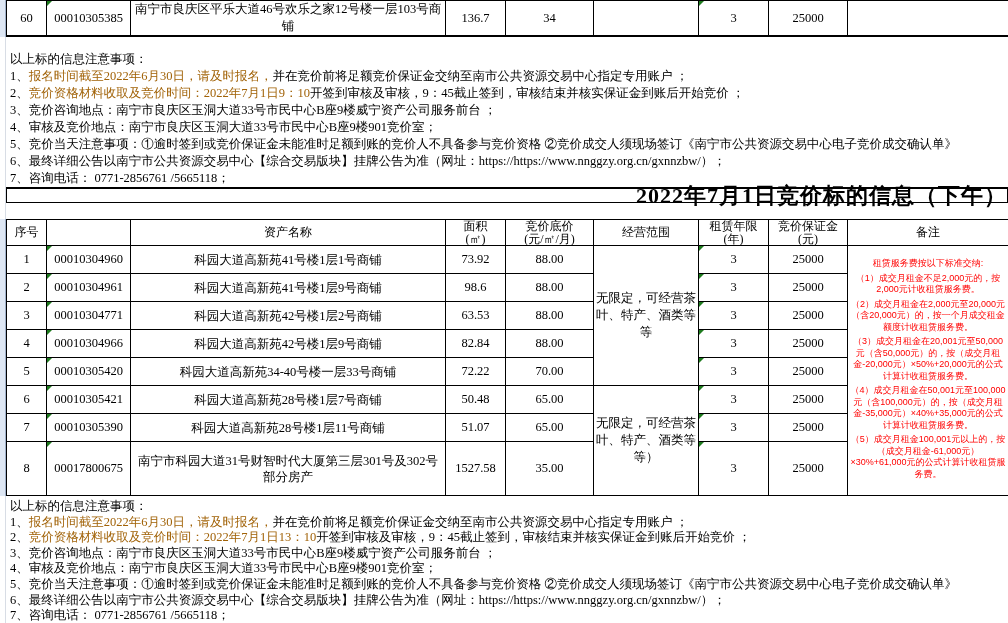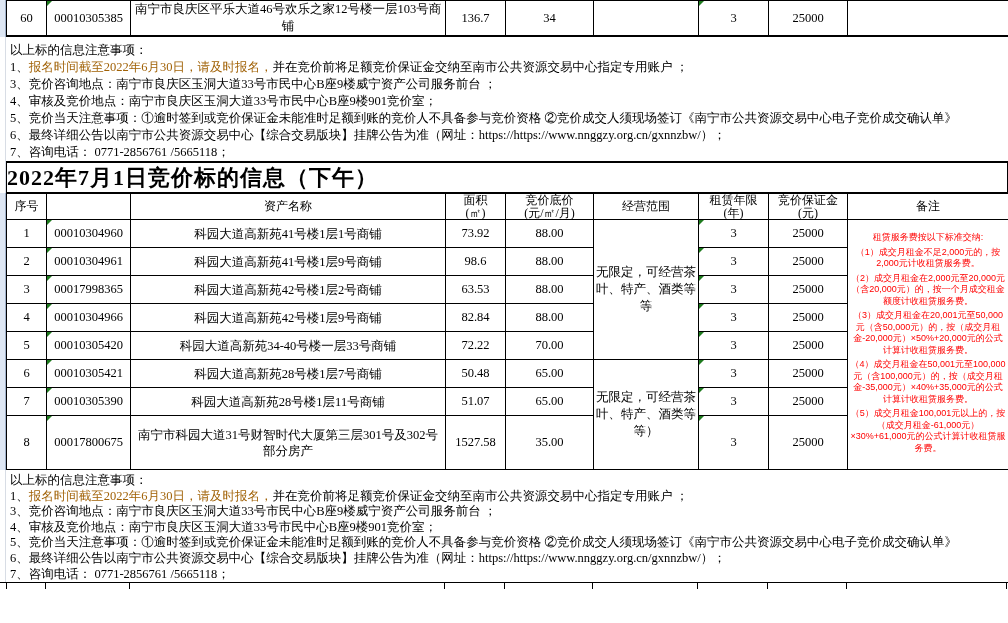--- a/index.html
+++ b/index.html
@@ -25,28 +25,28 @@
   .main td.namec { line-height:16px;margin-top:12px; }
 
   td.gt { position:relative; }
   td.gt::before { content:""; position:absolute; top:0; left:0; width:0; height:0;
       border-top:5px solid #1e7b1e; border-right:5px solid transparent; }
 
   .scope { font-size:12.5px; line-height:17px; padding:0 6px; }
   .remark { vertical-align:top; text-align:left; color:#ff0000; font-size:9px; line-height:11.5px; padding:3px 3px; font-family:"Liberation Sans","DejaVu Sans",sans-serif;margin-top:8px; }
   .remark div { margin:0 0 3px 0; }
 
-  .notes { padding:5px 4px 0 4px; font-size:12.5px; }
+  .notes { padding:14px 4px 0 4px; font-size:12.5px; }
   .notes.tight { padding-top:3px; }
   .notes .ln { line-height:17px; white-space:nowrap; overflow:hidden; }
   .notes.tight .ln { line-height:15.6px; }
   .notes .red { color:#a16207; }
   .notes .ttl { font-weight:normal; }
 
-  .title-bar { border-top:2px solid #000; border-bottom:1px solid #000; border-left:1px solid #000; border-right:1px solid #000; height:32px; display:flex; align-items:center; justify-content:flex-start; }
+  .title-bar { border-top:2px solid #000; border-bottom:1px solid #000; border-left:1px solid #000; border-right:1px solid #000; height:16px; display:flex; align-items:center; justify-content:flex-end; }
   .title-bar .t { font-size:22px; font-weight:bold; letter-spacing:1px; }
 
   .bottom-strip { height:6px; border-top:1px solid #000; position:relative; }
   .bottom-strip i { position:absolute; top:0; width:1px; height:6px; background:#000; display:block; }
 </style>
 </head>
 <body>
 
 <div class="page">
 
@@ -80,20 +80,21 @@
       </tbody>
         </table>
     </div>
   </div>
 
   <div class="section">
     <div class="gutter plain"></div>
     <div class="content notes">
       <div class="ln ttl">以上标的信息注意事项：</div>
       <div class="ln"><span>1、</span><span class="red">报名时间截至2022年6月30日，请及时报名，</span><span>并在竞价前将足额竞价保证金交纳至南市公共资源交易中心指定专用账户 ；</span></div>
+      <div class="ln"><span>2、</span><span class="red">竞价资格材料收取及竞价时间：2022年7月1日9：10</span><span>开签到审核及审核，9：45截止签到，审核结束并核实保证金到账后开始竞价 ；</span></div>
       <div class="ln"><span>3、</span><span>竞价咨询地点：南宁市良庆区玉洞大道33号市民中心B座9楼威宁资产公司服务前台 ；</span></div>
       <div class="ln"><span>4、</span><span>审核及竞价地点：南宁市良庆区玉洞大道33号市民中心B座9楼901竞价室；</span></div>
       <div class="ln"><span>5、</span><span>竞价当天注意事项：①逾时签到或竞价保证金未能准时足额到账的竞价人不具备参与竞价资格 ②竞价成交人须现场签订《南宁市公共资源交易中心电子竞价成交确认单》</span></div>
       <div class="ln"><span>6、</span><span>最终详细公告以南宁市公共资源交易中心【综合交易版块】挂牌公告为准（网址：https://https://www.nnggzy.org.cn/gxnnzbw/）；</span></div>
       <div class="ln"><span>7、</span><span>咨询电话： 0771-2856761 /5665118；</span></div>
     </div>
   </div>
 
   <div class="section" style="height:32px;">
     <div class="gutter plain"></div>
@@ -155,21 +156,21 @@
           <td>2</td>
           <td class="gt">00010304961</td>
           <td class="namec">科园大道高新苑41号楼1层9号商铺</td>
           <td>98.6</td>
           <td>88.00</td>
           <td class="gt">3</td>
           <td>25000</td>
         </tr>
         <tr class="r">
           <td>3</td>
-          <td class="gt">00017998365</td>
+          <td class="gt">00010304771</td>
           <td class="namec">科园大道高新苑42号楼1层2号商铺</td>
           <td>63.53</td>
           <td>88.00</td>
           <td class="gt">3</td>
           <td>25000</td>
         </tr>
         <tr class="r">
           <td>4</td>
           <td class="gt">00010304966</td>
           <td class="namec">科园大道高新苑42号楼1层9号商铺</td>
@@ -218,20 +219,21 @@
       </tbody>
         </table>
     </div>
   </div>
 
   <div class="section">
     <div class="gutter plain"></div>
     <div class="content notes tight">
       <div class="ln ttl">以上标的信息注意事项：</div>
       <div class="ln"><span>1、</span><span class="red">报名时间截至2022年6月30日，请及时报名，</span><span>并在竞价前将足额竞价保证金交纳至南市公共资源交易中心指定专用账户 ；</span></div>
+      <div class="ln"><span>2、</span><span class="red">竞价资格材料收取及竞价时间：2022年7月1日13：10</span><span>开签到审核及审核，9：45截止签到，审核结束并核实保证金到账后开始竞价 ；</span></div>
       <div class="ln"><span>3、</span><span>竞价咨询地点：南宁市良庆区玉洞大道33号市民中心B座9楼威宁资产公司服务前台 ；</span></div>
       <div class="ln"><span>4、</span><span>审核及竞价地点：南宁市良庆区玉洞大道33号市民中心B座9楼901竞价室；</span></div>
       <div class="ln"><span>5、</span><span>竞价当天注意事项：①逾时签到或竞价保证金未能准时足额到账的竞价人不具备参与竞价资格 ②竞价成交人须现场签订《南宁市公共资源交易中心电子竞价成交确认单》</span></div>
       <div class="ln"><span>6、</span><span>最终详细公告以南宁市公共资源交易中心【综合交易版块】挂牌公告为准（网址：https://https://www.nnggzy.org.cn/gxnnzbw/）；</span></div>
       <div class="ln"><span>7、</span><span>咨询电话： 0771-2856761 /5665118；</span></div>
     </div>
   </div>
 
   <div class="bottom-strip">
     <i style="left:6px"></i>

